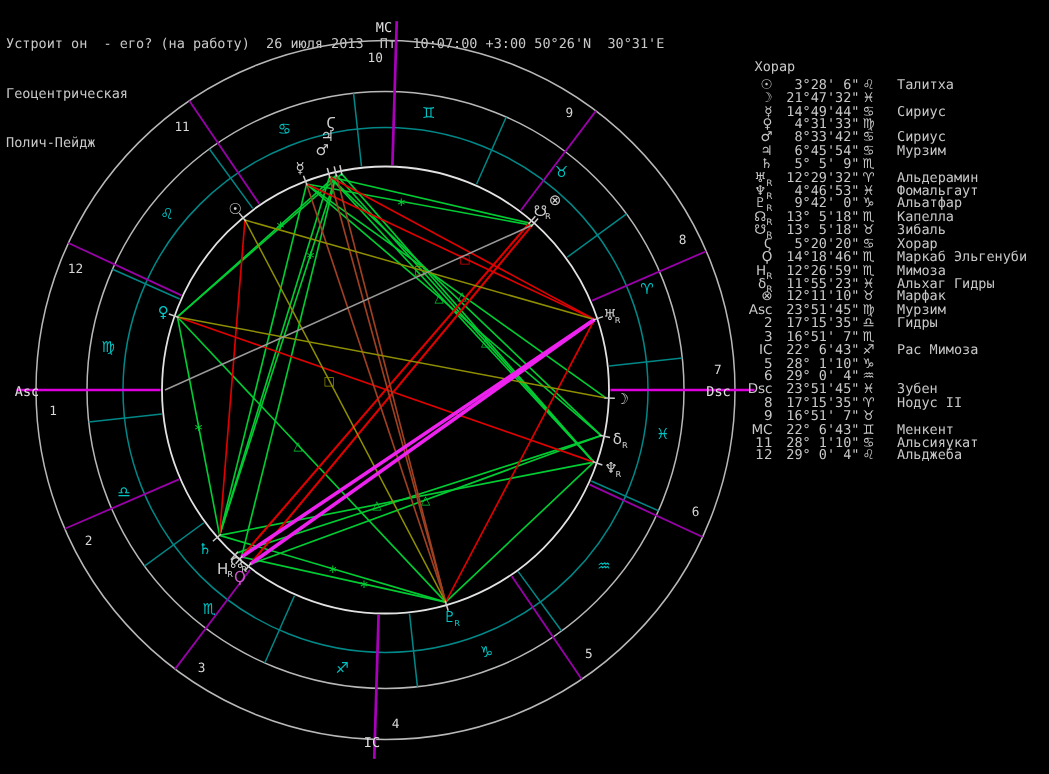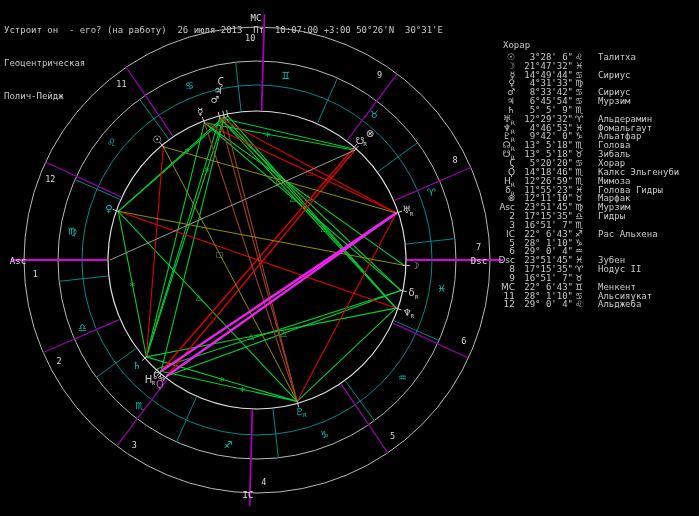--- a/index.html
+++ b/index.html
@@ -185,31 +185,31 @@
         <div class="prow"><span class="pg">☉</span><span class="pp"> 3°28' 6"</span><span class="ps">♌</span><span class="pstar">Талитха</span></div>
         <div class="prow"><span class="pg">☽</span><span class="pp">21°47'32"</span><span class="ps">♓</span><span class="pstar"></span></div>
         <div class="prow"><span class="pg">☿</span><span class="pp">14°49'44"</span><span class="ps">♋</span><span class="pstar">Сириус</span></div>
         <div class="prow"><span class="pg">♀</span><span class="pp"> 4°31'33"</span><span class="ps">♍</span><span class="pstar"></span></div>
         <div class="prow"><span class="pg">♂</span><span class="pp"> 8°33'42"</span><span class="ps">♋</span><span class="pstar">Сириус</span></div>
         <div class="prow"><span class="pg">♃</span><span class="pp"> 6°45'54"</span><span class="ps">♋</span><span class="pstar">Мурзим</span></div>
         <div class="prow"><span class="pg">♄</span><span class="pp"> 5° 5' 9"</span><span class="ps">♏</span><span class="pstar"></span></div>
         <div class="prow"><span class="pg">♅<sub>R</sub></span><span class="pp">12°29'32"</span><span class="ps">♈</span><span class="pstar">Альдерамин</span></div>
         <div class="prow"><span class="pg">♆<sub>R</sub></span><span class="pp"> 4°46'53"</span><span class="ps">♓</span><span class="pstar">Фомальгаут</span></div>
         <div class="prow"><span class="pg">♇<sub>R</sub></span><span class="pp"> 9°42' 0"</span><span class="ps">♑</span><span class="pstar">Альатфар</span></div>
-        <div class="prow"><span class="pg">☊<sub>R</sub></span><span class="pp">13° 5'18"</span><span class="ps">♏</span><span class="pstar">Голова</span></div>
+        <div class="prow"><span class="pg">☊<sub>R</sub></span><span class="pp">13° 5'18"</span><span class="ps">♏</span><span class="pstar">Капелла</span></div>
         <div class="prow"><span class="pg">☋<sub>R</sub></span><span class="pp">13° 5'18"</span><span class="ps">♉</span><span class="pstar">Зибаль</span></div>
         <div class="prow"><span class="pg">Ϛ</span><span class="pp"> 5°20'20"</span><span class="ps">♋</span><span class="pstar">Хорар</span></div>
-        <div class="prow"><span class="pg">Ϙ</span><span class="pp">14°18'46"</span><span class="ps">♏</span><span class="pstar">Калкс Эльгенуби</span></div>
+        <div class="prow"><span class="pg">Ϙ</span><span class="pp">14°18'46"</span><span class="ps">♏</span><span class="pstar">Маркаб Эльгенуби</span></div>
         <div class="prow"><span class="pg">Н<sub>R</sub></span><span class="pp">12°26'59"</span><span class="ps">♏</span><span class="pstar">Мимоза</span></div>
-        <div class="prow"><span class="pg">δ<sub>R</sub></span><span class="pp">11°55'23"</span><span class="ps">♓</span><span class="pstar">Голова Гидры</span></div>
+        <div class="prow"><span class="pg">δ<sub>R</sub></span><span class="pp">11°55'23"</span><span class="ps">♓</span><span class="pstar">Альхаг Гидры</span></div>
         <div class="prow"><span class="pg">⊗</span><span class="pp">12°11'10"</span><span class="ps">♉</span><span class="pstar">Марфак</span></div>
         <div class="prow"><span class="pg">Asc</span><span class="pp">23°51'45"</span><span class="ps">♍</span><span class="pstar">Мурзим</span></div>
         <div class="prow"><span class="pg">2</span><span class="pp">17°15'35"</span><span class="ps">♎</span><span class="pstar">Гидры</span></div>
         <div class="prow"><span class="pg">3</span><span class="pp">16°51' 7"</span><span class="ps">♏</span><span class="pstar"></span></div>
-        <div class="prow"><span class="pg">IC</span><span class="pp">22° 6'43"</span><span class="ps">♐</span><span class="pstar">Рас Альхена</span></div>
+        <div class="prow"><span class="pg">IC</span><span class="pp">22° 6'43"</span><span class="ps">♐</span><span class="pstar">Рас Мимоза</span></div>
         <div class="prow"><span class="pg">5</span><span class="pp">28° 1'10"</span><span class="ps">♑</span><span class="pstar"></span></div>
         <div class="prow"><span class="pg">6</span><span class="pp">29° 0' 4"</span><span class="ps">♒</span><span class="pstar"></span></div>
         <div class="prow"><span class="pg">Dsc</span><span class="pp">23°51'45"</span><span class="ps">♓</span><span class="pstar">Зубен</span></div>
         <div class="prow"><span class="pg">8</span><span class="pp">17°15'35"</span><span class="ps">♈</span><span class="pstar">Нодус II</span></div>
         <div class="prow"><span class="pg">9</span><span class="pp">16°51' 7"</span><span class="ps">♉</span><span class="pstar"></span></div>
         <div class="prow"><span class="pg">MC</span><span class="pp">22° 6'43"</span><span class="ps">♊</span><span class="pstar">Менкент</span></div>
         <div class="prow"><span class="pg">11</span><span class="pp">28° 1'10"</span><span class="ps">♋</span><span class="pstar">Альсияукат</span></div>
         <div class="prow"><span class="pg">12</span><span class="pp">29° 0' 4"</span><span class="ps">♌</span><span class="pstar">Альджеба</span></div>
       </div>
   </div>

